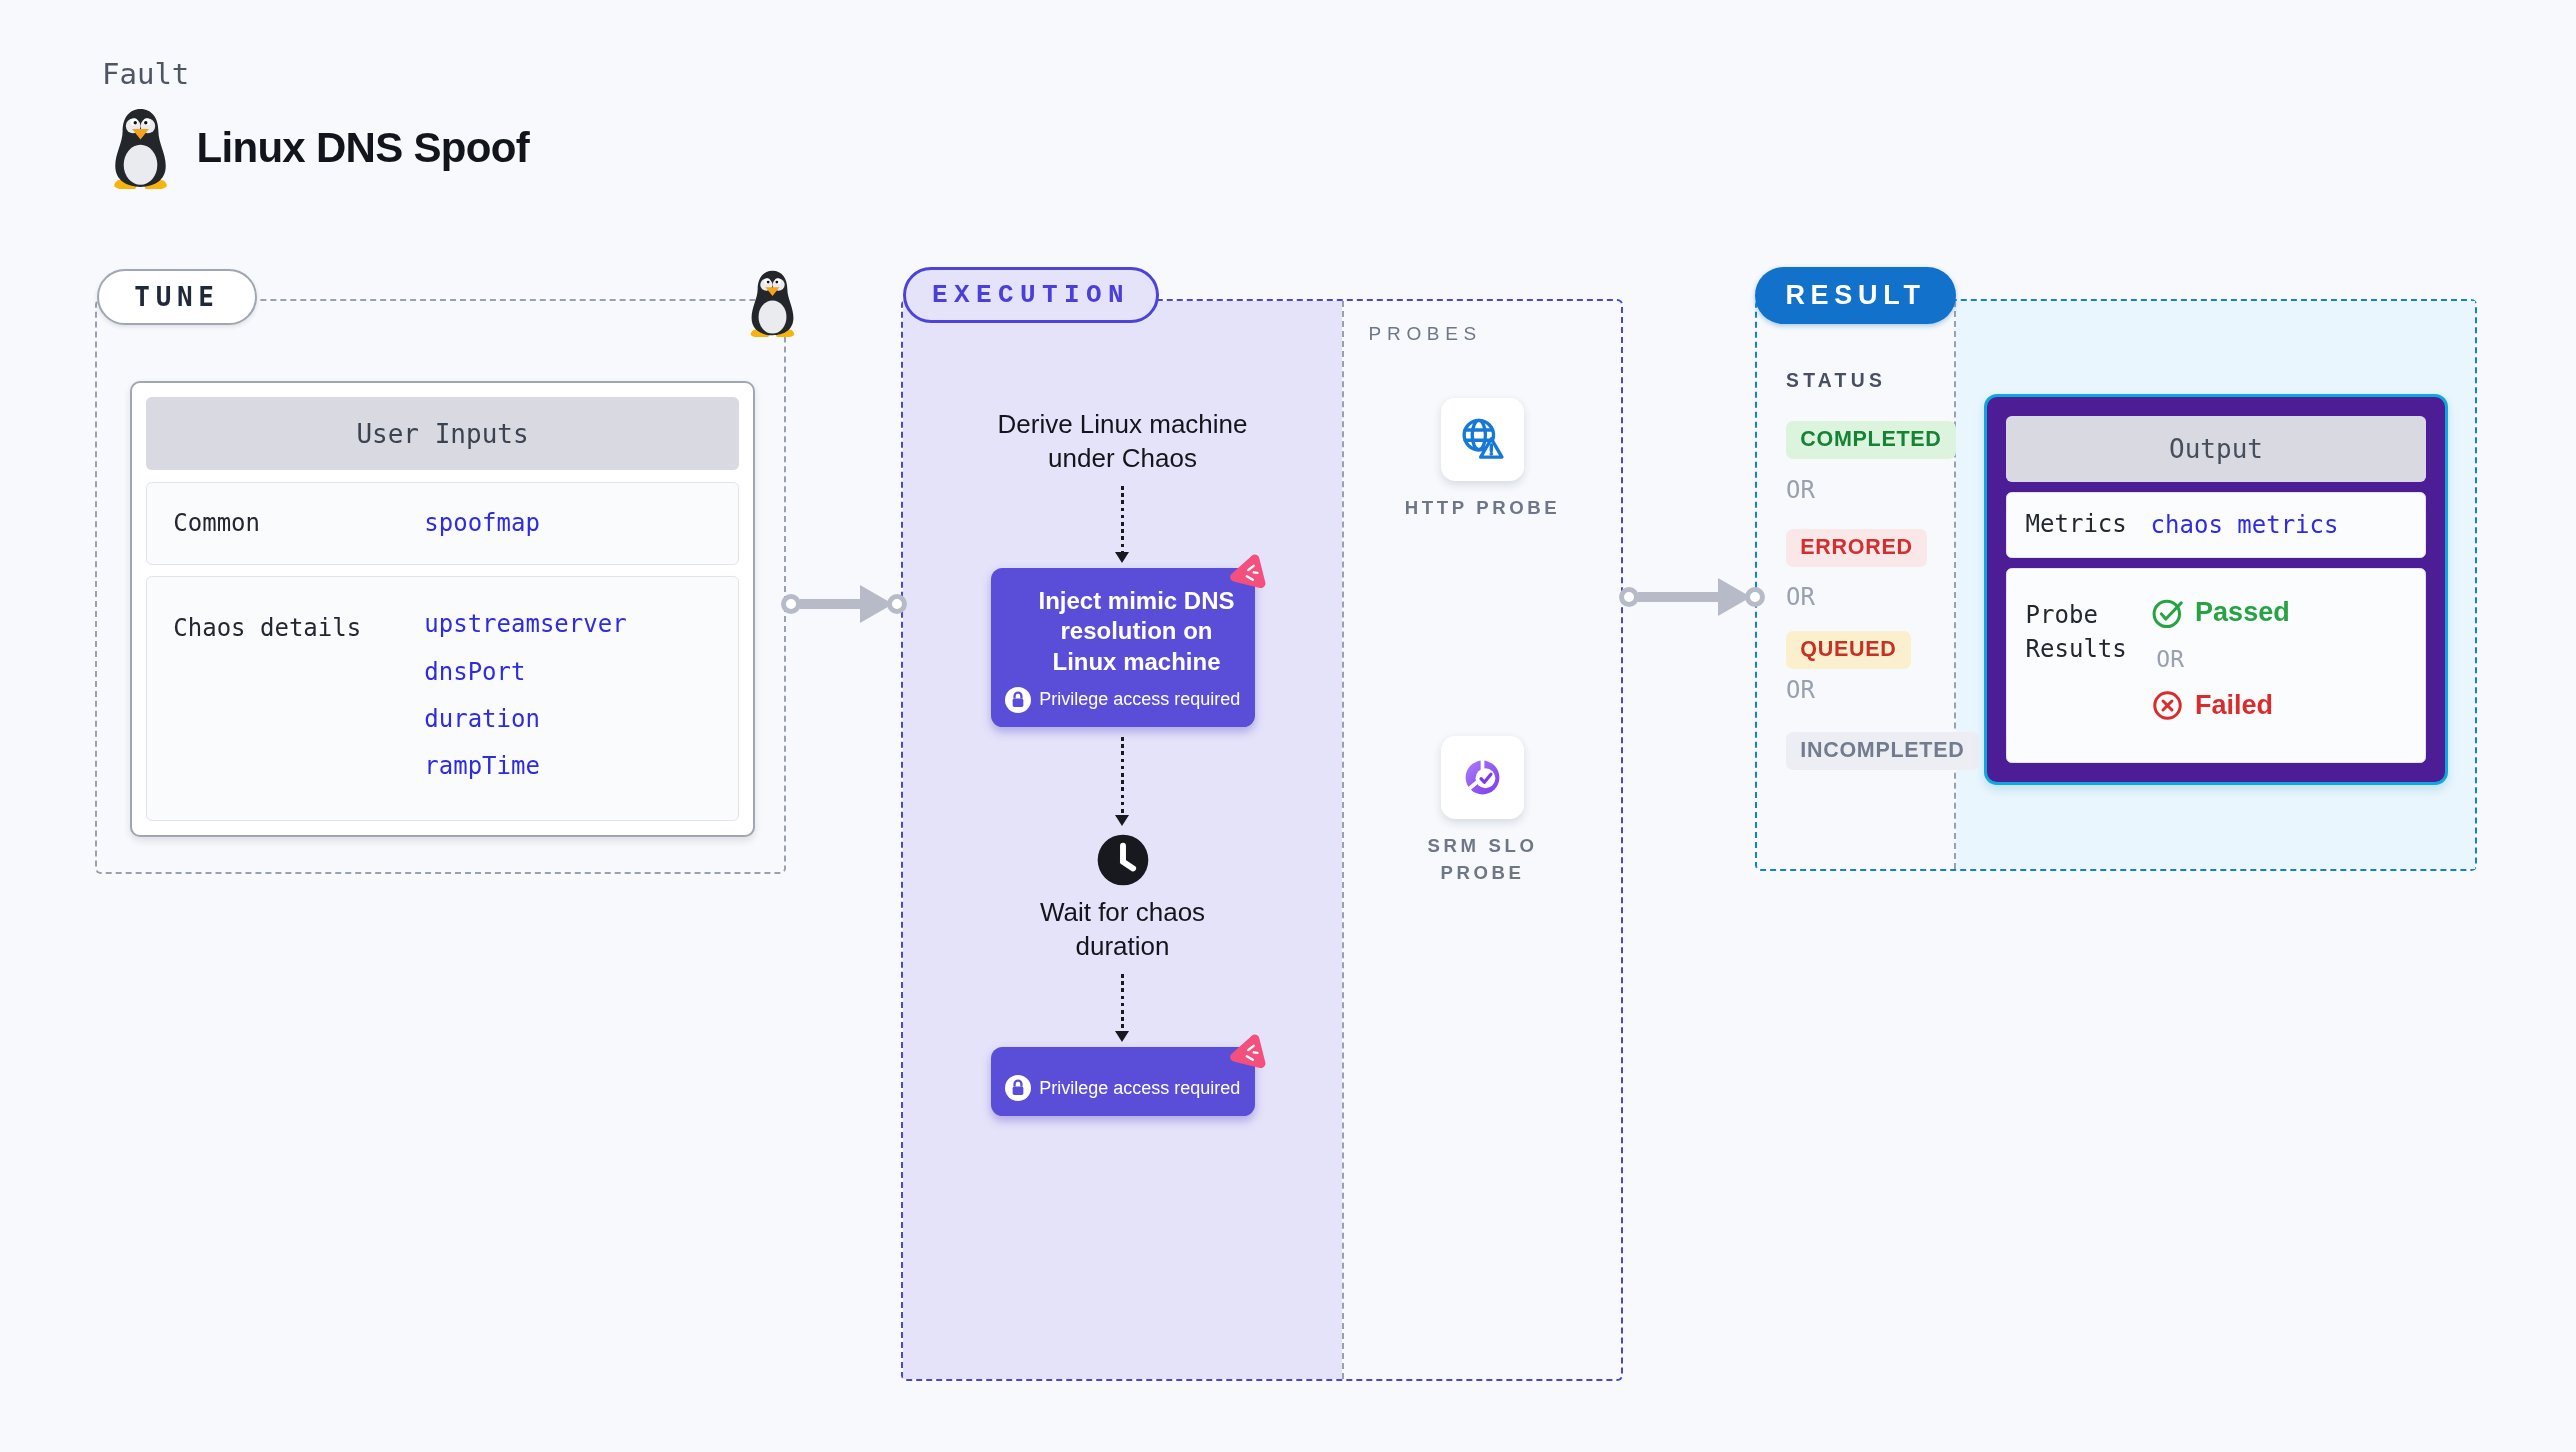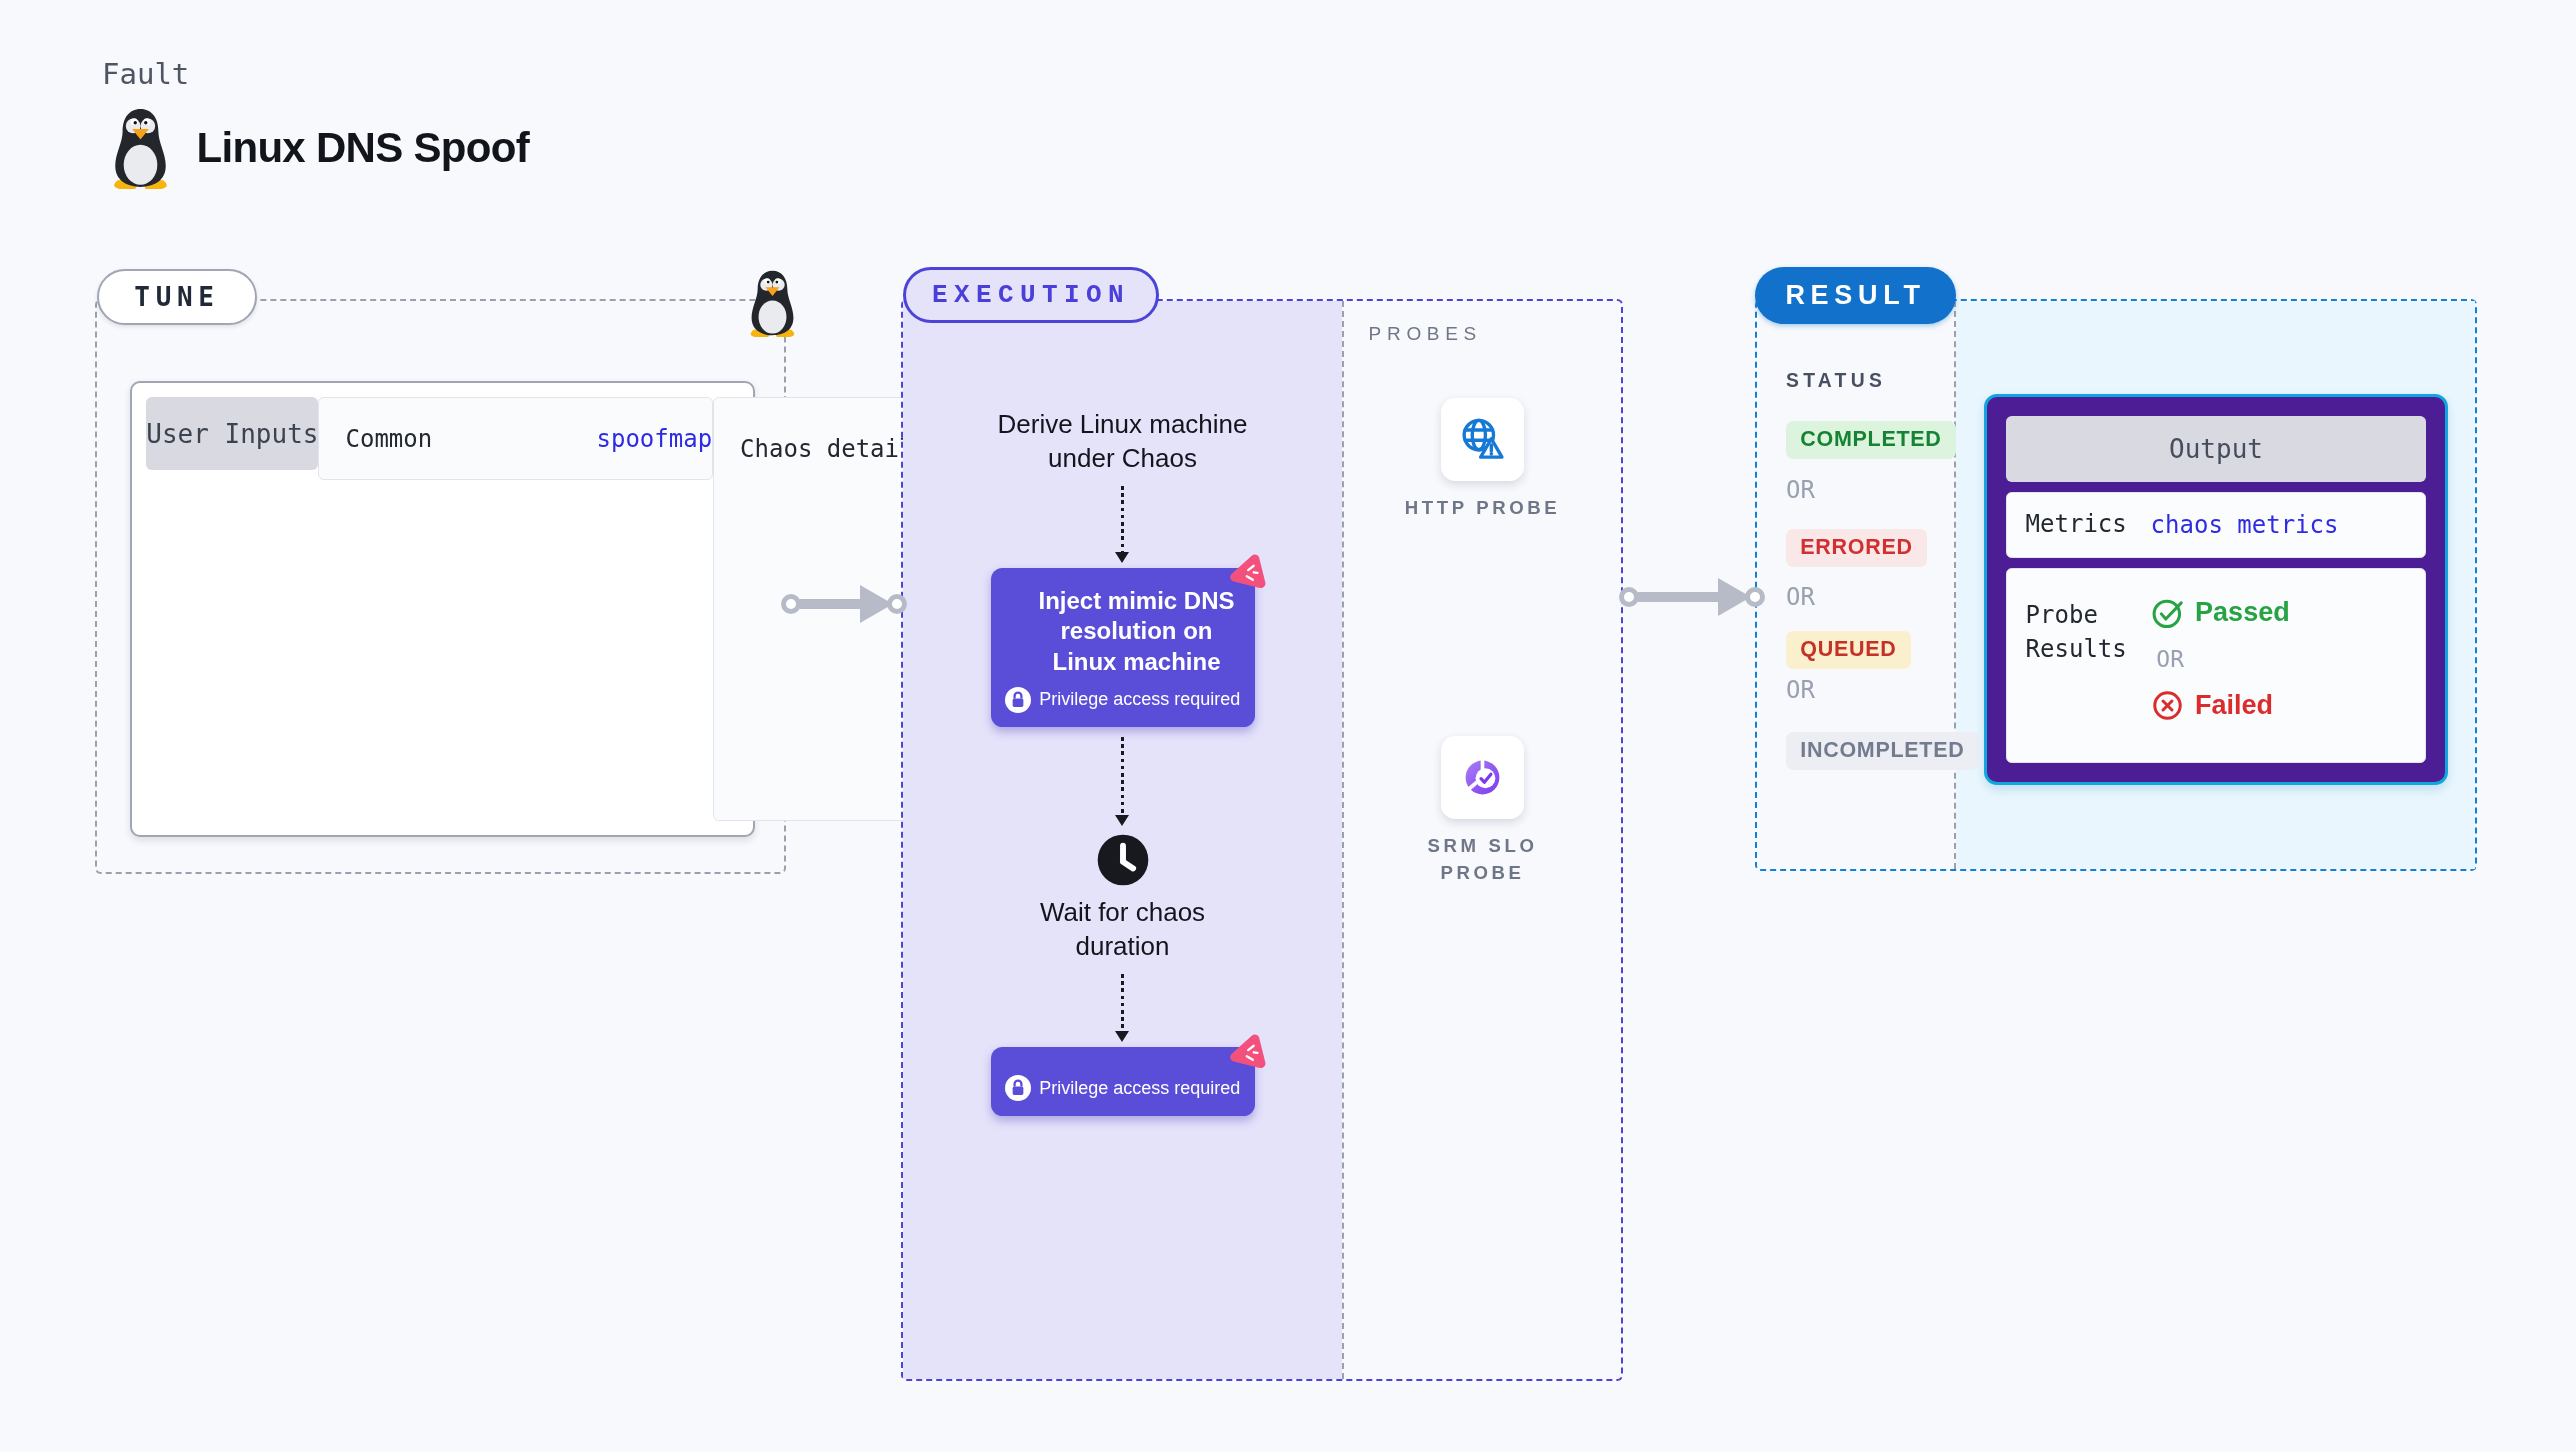--- a/index.html
+++ b/index.html
@@ -37,21 +37,21 @@
               font-family:Liberation Mono, monospace; font-size:26px; letter-spacing:6.4px;}
   .badge-result{left:1755px; top:267px; width:201px; height:57px; background:var(--result_blue);
                 color:#fff; font-size:27px; letter-spacing:5.7px; box-shadow:0 2.1px 5.7px rgba(18,114,203,.35);}
 
   
   .tune-box{position:absolute; left:95px; top:299px; width:691px; height:575px;
             border:2.1px dashed var(--border_gray); border-radius:5.7px;}
   .tux-small{position:absolute; left:744px; top:269px; z-index:6;}
   .ui-card{position:absolute; left:130px; top:381px; width:625px; height:456px; background:#fff;
            border:2.1px solid var(--card_border); border-radius:10px; padding:14.3px;
-           box-shadow:0 3.6px 7.2px rgba(30,40,60,.12); display:flex; flex-direction:row;}
+           box-shadow:0 3.6px 7.2px rgba(30,40,60,.12); display:flex; flex-direction:column;}
   .ui-head{height:73px; background:var(--head_bg); border-radius:5.7px; display:flex; align-items:center;
            justify-content:center; font-family:"DejaVu Sans Mono",monospace; font-size:26px; color:#3C4350;
            margin-bottom:11.5px; flex:none;}
   .ui-row{border:1.4px solid var(--row_border); background:var(--row_bg); border-radius:5.7px;
           display:grid; grid-template-columns:251px 1fr; padding-left:26px;}
   .ui-row1{height:83px; align-items:center; margin-bottom:11.5px; flex:none;}
   .ui-row2{flex:1;}
   .ui-label{font-family:"DejaVu Sans Mono",monospace; font-size:24px; color:var(--mono_dark);}
   .ui-val{font-family:"DejaVu Sans Mono",monospace; font-size:24px; color:var(--code_blue);}
   .ui-row2 .ui-label{padding-top:37px;}
@@ -178,20 +178,26 @@
   </svg>
 
   <div class="ui-card">
     <div class="ui-head">User Inputs</div>
     <div class="ui-row ui-row1">
       <div class="ui-label">Common</div>
       <div class="ui-val">spoofmap</div>
     </div>
     <div class="ui-row ui-row2">
       <div class="ui-label">Chaos details</div>
+      <div class="vals-col">
+        <div class="ui-val">upstreamserver</div>
+        <div class="ui-val">dnsPort</div>
+        <div class="ui-val">duration</div>
+        <div class="ui-val">rampTime</div>
+      </div>
     </div>
   </div>
 
   <div class="flow-arrow arrow-1">
     <div class="fa-circle"></div>
     <div class="fa-bar"></div>
     <div class="fa-head"></div>
     <div class="fa-circle"></div>
   </div>
   <div class="flow-arrow arrow-2">

